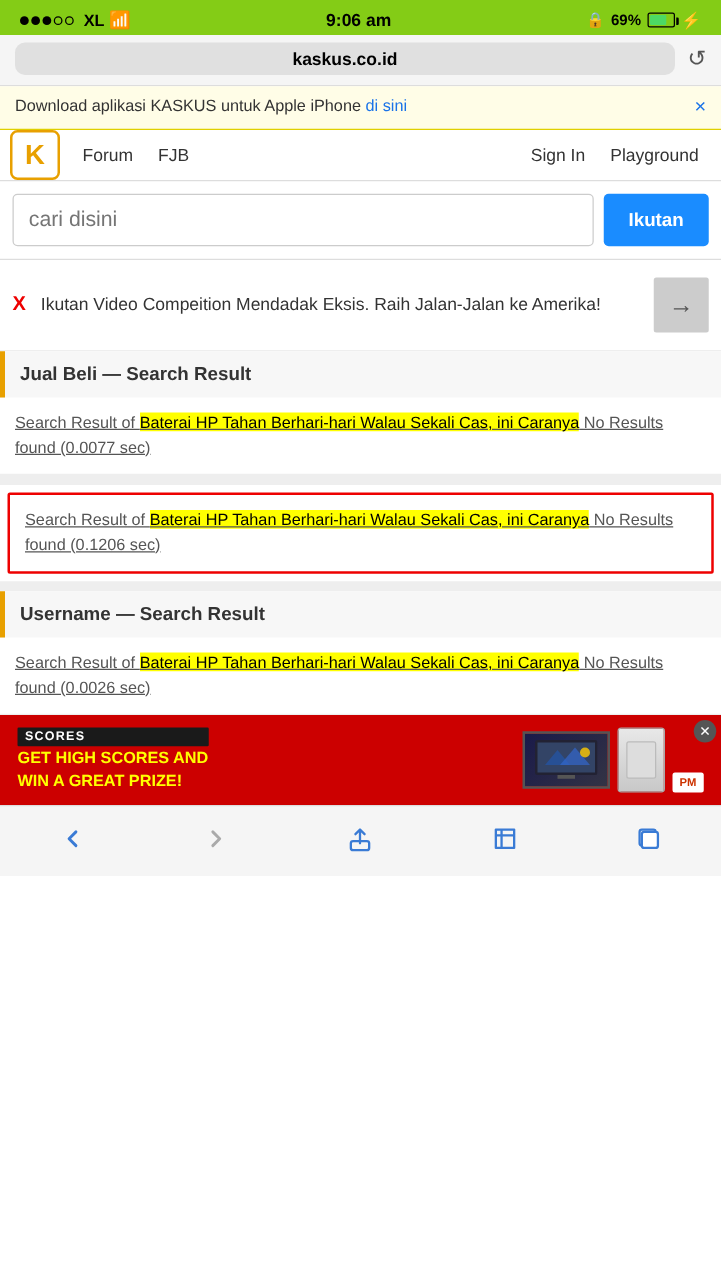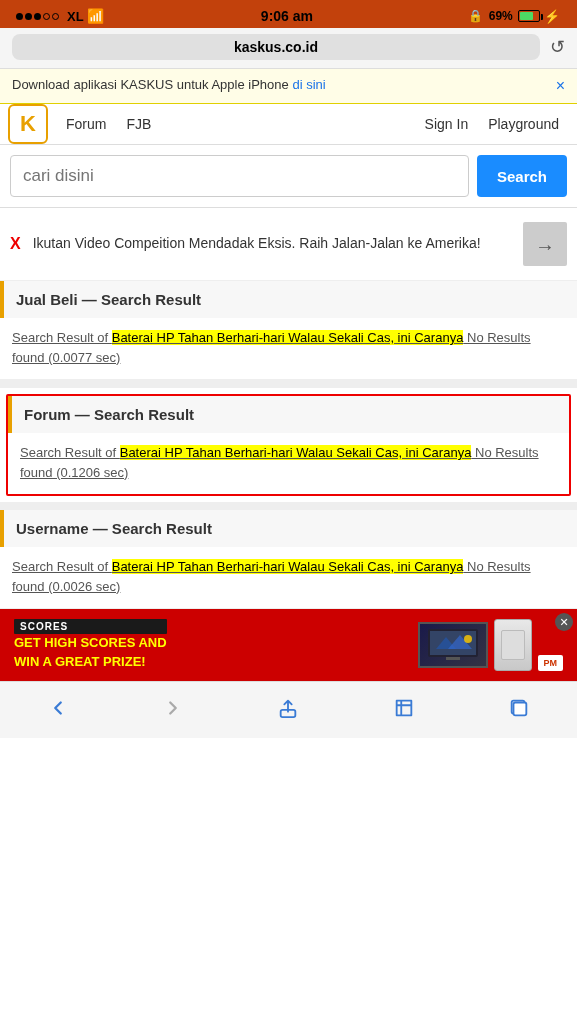--- a/index.html
+++ b/index.html
@@ -1,21 +1,21 @@
 <!DOCTYPE html>
 <html><head>
   <meta charset="utf-8">
   <meta name="viewport" content="width=577">
   <style>
     * { box-sizing: border-box; margin: 0; padding: 0; }
     body { font-family: -apple-system, 'Helvetica Neue', Arial, sans-serif; background: #fff; width: 577px; overflow-x: hidden; }
 
     
     .status-bar {
-      background: #c2410c;
+      background: #84cc16;
       display: flex;
       justify-content: space-between;
       align-items: center;
       padding: 8px 16px 4px;
       font-size: 13px;
       font-weight: 600;
       gap: 12px;
     }
     .status-left { display: flex; align-items: center; gap: 4px; }
     .status-dots { display: flex; gap: 2px; }
@@ -310,42 +310,41 @@
   <div class="nav-links">
     <span class="nav-link">Forum</span>
     <span class="nav-link">FJB</span>
     <span class="nav-link signin">Sign In</span>
     <span class="nav-link">Playground</span>
   </div>
 </div>
 
 <div class="search-bar">
   <input type="text" class="search-input" placeholder="cari disini" style="">
-  <button class="search-btn">Search</button>
+  <button class="search-btn">Ikutan</button>
 </div>
 
 <div class="promo-section">
   <span class="promo-x" style="color:#e00;font-size:16px;font-weight:bold;">X</span>
   <div class="promo-text">Ikutan Video Compeition Mendadak Eksis. Raih Jalan-Jalan ke Amerika!</div>
   <div class="promo-arrow">
     <span style="font-size:20px;color:#555;font-weight:bold;">→</span>
   </div>
 </div>
 
 <div class="section regular-section">
   <div class="section-header">Jual Beli — Search Result</div>
   <div class="section-body">
     <span>Search Result of </span><span class="highlight">Baterai HP Tahan Berhari-hari Walau Sekali Cas, ini Caranya</span><span> No Results found (0.0077 sec)</span>
   </div>
 </div>
 
 <div class="section-gap"></div>
 
 <div class="section forum-section">
-  <div class="section-header">Forum — Search Result</div>
   <div class="section-body">
     <span>Search Result of </span><span class="highlight">Baterai HP Tahan Berhari-hari Walau Sekali Cas, ini Caranya</span><span> No Results found (0.1206 sec)</span>
   </div>
 </div>
 
 <div class="section-gap"></div>
 
 <div class="section username-section">
   <div class="section-header">Username — Search Result</div>
   <div class="section-body">

